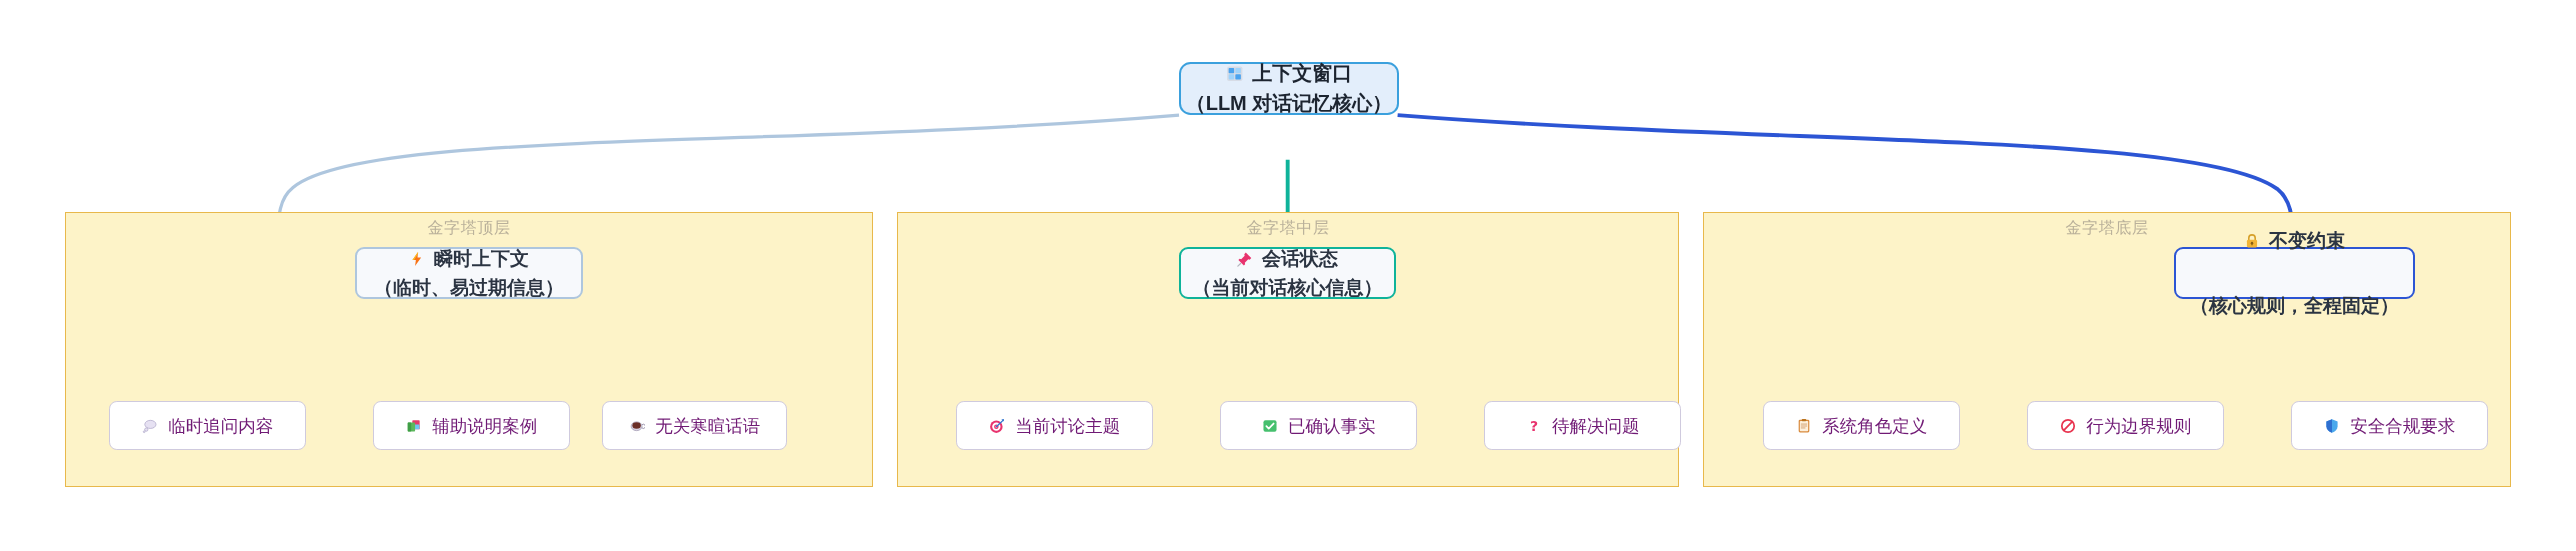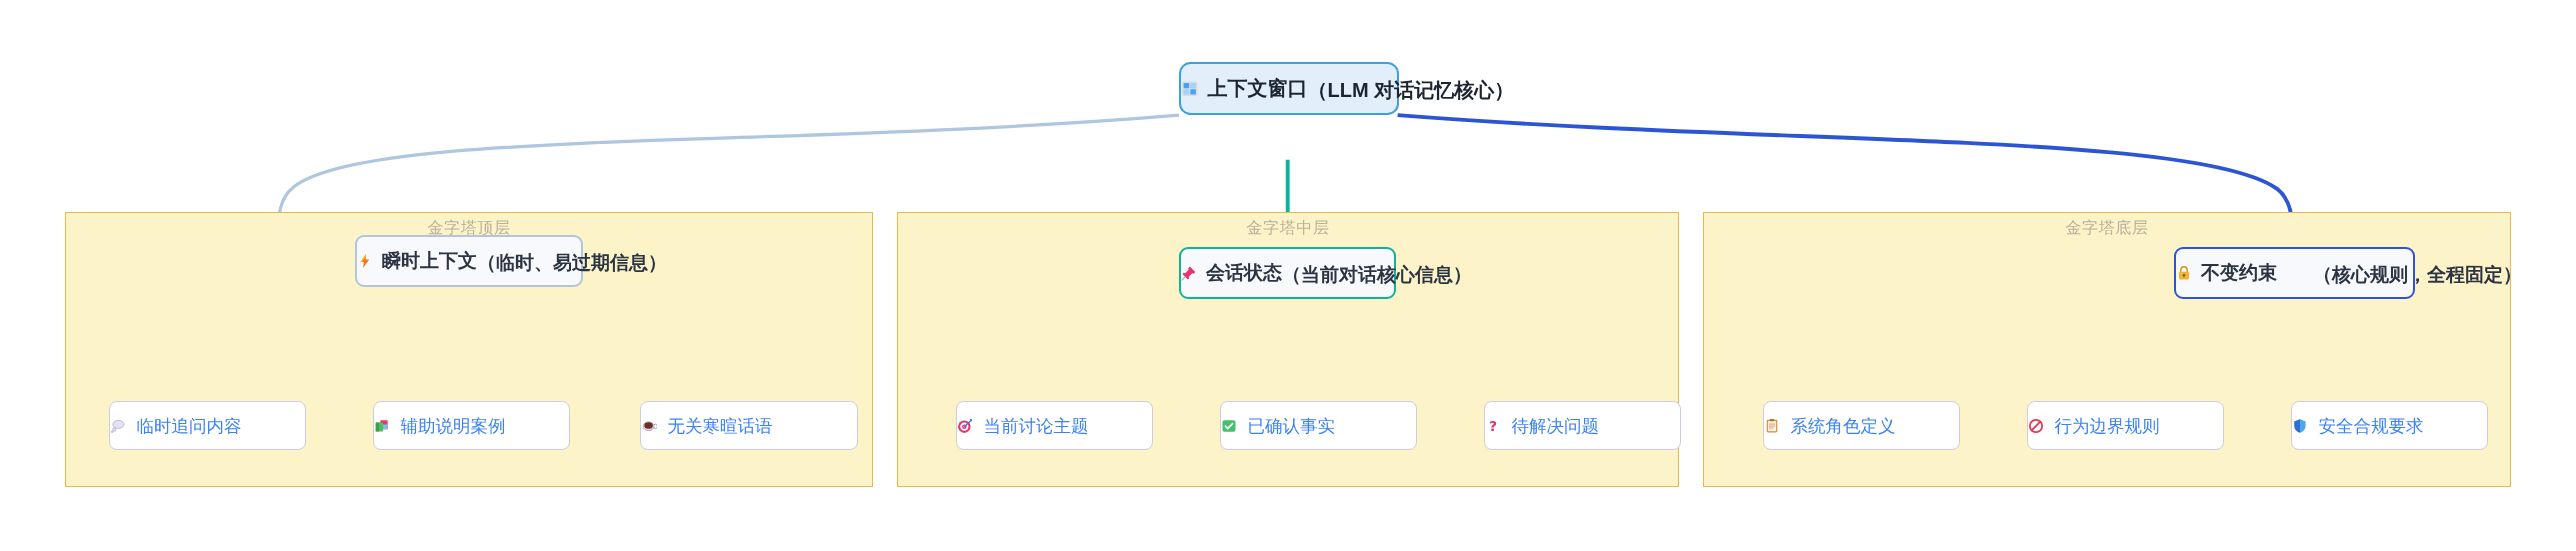--- a/index.html
+++ b/index.html
@@ -45,22 +45,23 @@
     color: #b9b09a;
     letter-spacing: 0.6px;
     white-space: nowrap;
   }
 
   
   .node {
     position: absolute;
     box-sizing: border-box;
     display: flex;
-    flex-direction: row;
+    flex-direction: column;
     align-items: center;
+    justify-content: center;
     border-radius: 9px;
     text-align: center;
     white-space: nowrap;
   }
   .node .line1 {
     display: flex;
     align-items: center;
     justify-content: center;
     gap: 9px;
   }
@@ -85,21 +86,21 @@
   .node-branch.v-top    { border: 2.6px solid #aec6de; }
   .node-branch.v-mid    { border: 2.6px solid #0fb39a; }
   .node-branch.v-bottom { border: 2.6px solid #2c55d4; gap: 36px; }
 
   .node-leaf {
     background: #ffffff;
     border: 1.3px solid #cfcade;
     border-radius: 7.8px;
     font-size: 17.5px;
     font-weight: 400;
-    color: #3b82f6;
+    color: #701a75;
   }
   .node-leaf .line1 { gap: 10.4px; }
 
   
   .ic { display:inline-block; vertical-align: middle; line-height: 0; }
 </style>
 </head>
 <body>
 
 <div id="canvas">
@@ -152,21 +153,21 @@
       </span>
       <span>上下文窗口</span>
     </div>
     <div class="line2">（LLM 对话记忆核心）</div>
   </div>
 
   <div class="cluster" style="left:65px; top:212px; width:808px; height:275px;">
     <div class="cluster-label">金字塔顶层</div>
   </div>
 
-  <div class="node node-branch v-top" style="left:355px; top:235px; width:228px; height:52px;">
+  <div class="node node-branch v-top" style="left:355px; top:247px; width:228px; height:52px;">
     <div class="line1">
       <span class="ic">
         <svg width="16" height="16" viewBox="0 0 24 24">
           <path d="M13.6 1.5 L5.2 13.4 h5.1 L9.1 22.5 L18.2 9.6 h-5.4 z" fill="#f97316"></path>
           <path d="M13.6 1.5 L5.2 13.4 h2.4 L13.6 4 z" fill="#fbbf24"></path>
         </svg>
       </span>
       <span>瞬时上下文</span>
     </div>
     <div class="line2">（临时、易过期信息）</div>
@@ -192,21 +193,21 @@
           <rect x="9.5" y="3.5" width="11" height="13.5" rx="1" fill="#e23c6a"></rect>
           <rect x="12.8" y="9.6" width="7.4" height="7.2" rx="0.8" fill="#6dc6f0"></rect>
           <rect x="2.6" y="6.6" width="11" height="13.5" rx="1" fill="#5cb85c"></rect>
           <rect x="2.6" y="6.6" width="5.2" height="13.5" rx="1" fill="#3f9e46"></rect>
         </svg>
       </span>
       <span>辅助说明案例</span>
     </div>
   </div>
 
-  <div class="node node-leaf" style="left:640px; top:401px; width:218px; height:49px;">
+  <div class="node node-leaf" style="left:602px; top:401px; width:185px; height:49px;">
     <div class="line1">
       <span class="ic">
         <svg width="16" height="16" viewBox="0 0 24 24">
           <ellipse cx="11.4" cy="12.4" rx="8.2" ry="6.6" fill="#d9d3e3" stroke="#9d96ae" stroke-width="1"></ellipse>
           <ellipse cx="11.4" cy="11.2" rx="6.4" ry="4.9" fill="#6b2f27"></ellipse>
           <path d="M19.3 10.4 a3.1 3.1 0 1 1 0 4.2" fill="none" stroke="#9d96ae" stroke-width="1.5"></path>
         </svg>
       </span>
       <span>无关寒暄话语</span>
     </div>

